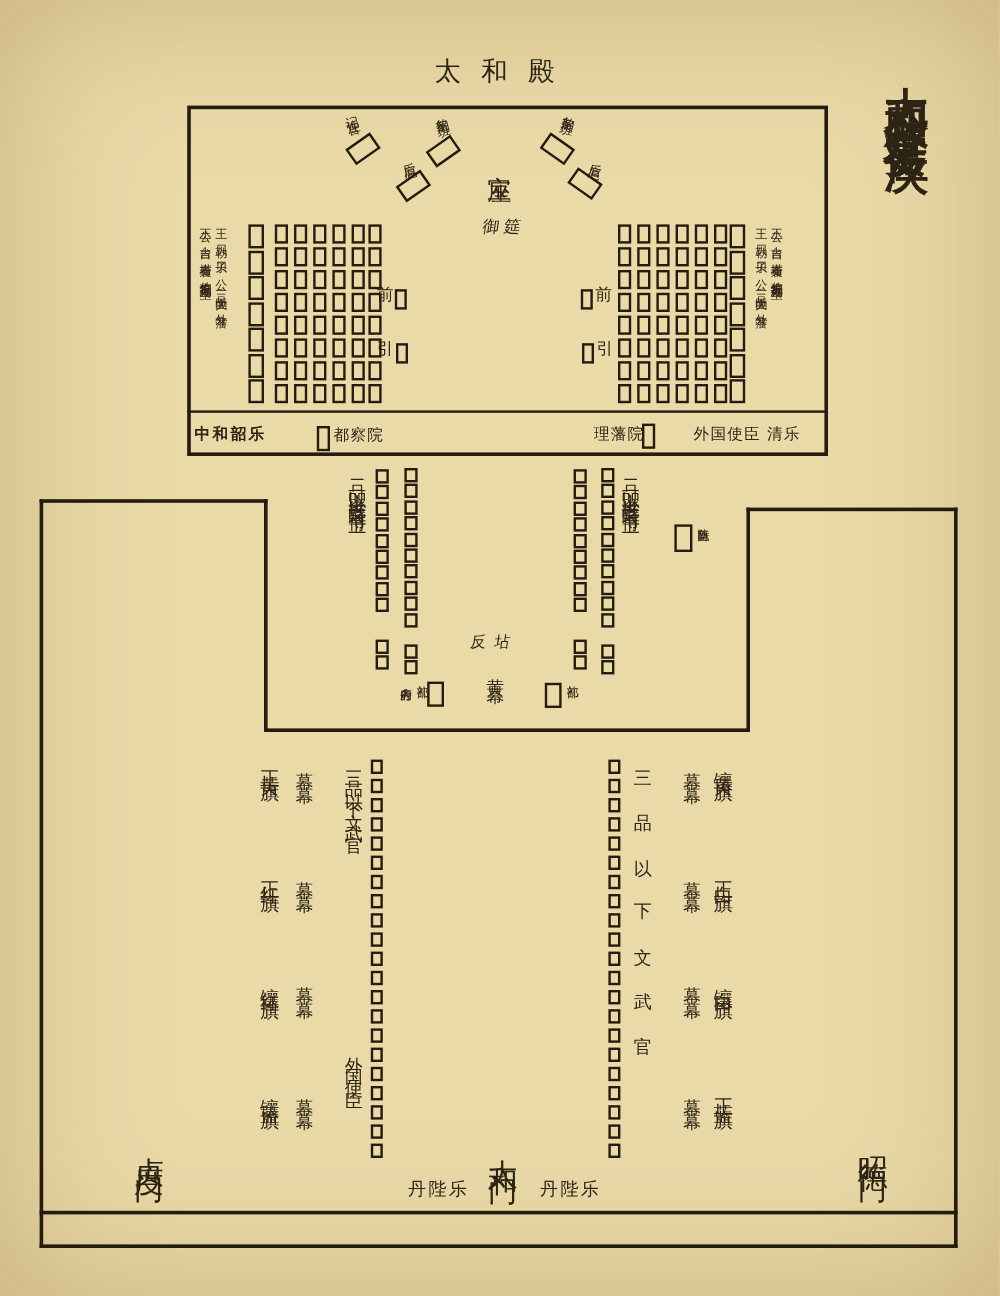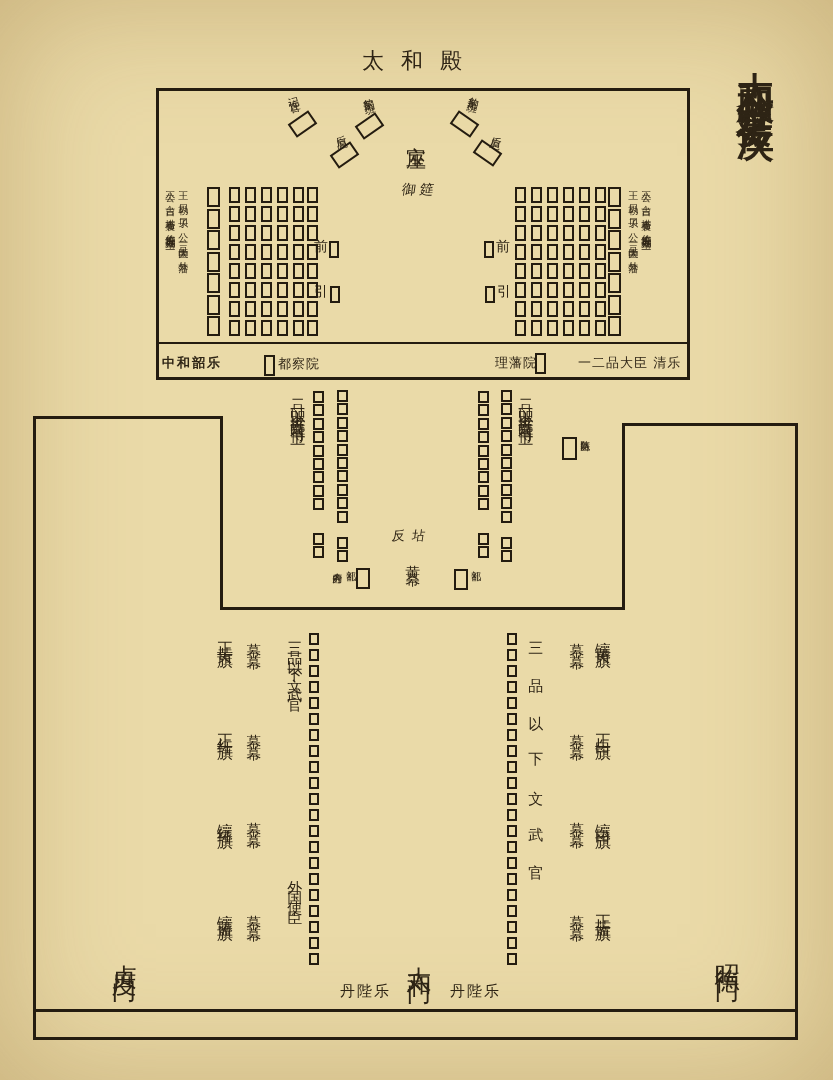--- a/index.html
+++ b/index.html
@@ -114,21 +114,21 @@
   <div class="lbl v lbl-ro">王公 台吉 塔布囊 伯克等七行列坐</div>
 
   <div class="lbl qian-l">前</div>
   <div class="lbl yin-l">引</div>
   <div class="lbl qian-r">前</div>
   <div class="lbl yin-r">引</div>
 
   <div class="lbl strip-ml">中和韶乐</div>
   <div class="lbl strip-dcy">都察院</div>
   <div class="lbl strip-lfy">理藩院</div>
-  <div class="lbl strip-mr">一二品大臣 清乐</div>
+  <div class="lbl strip-mr">外国使臣 清乐</div>
 
   <div class="wall w-left"></div>
   <div class="wall w-top-l"></div>
   <div class="wall w-inner-l"></div>
   <div class="wall w-plat"></div>
   <div class="wall w-inner-r"></div>
   <div class="wall w-top-r"></div>
   <div class="wall w-right"></div>
   <div class="wall w-band-t"></div>
   <div class="wall w-band-b"></div>

